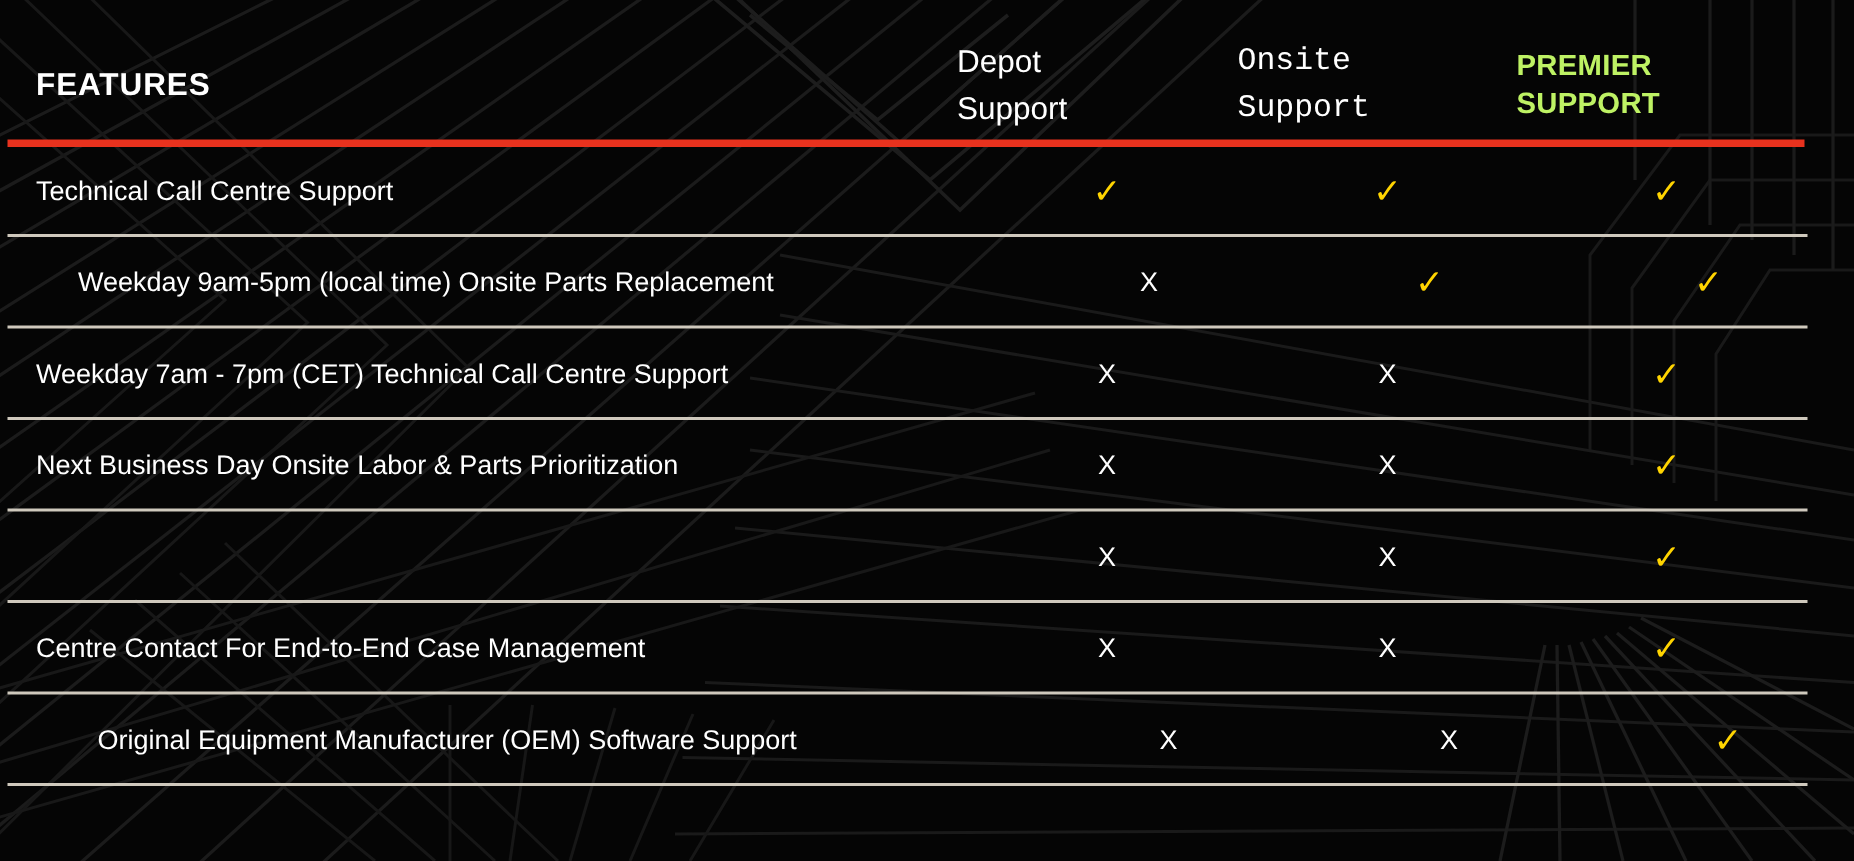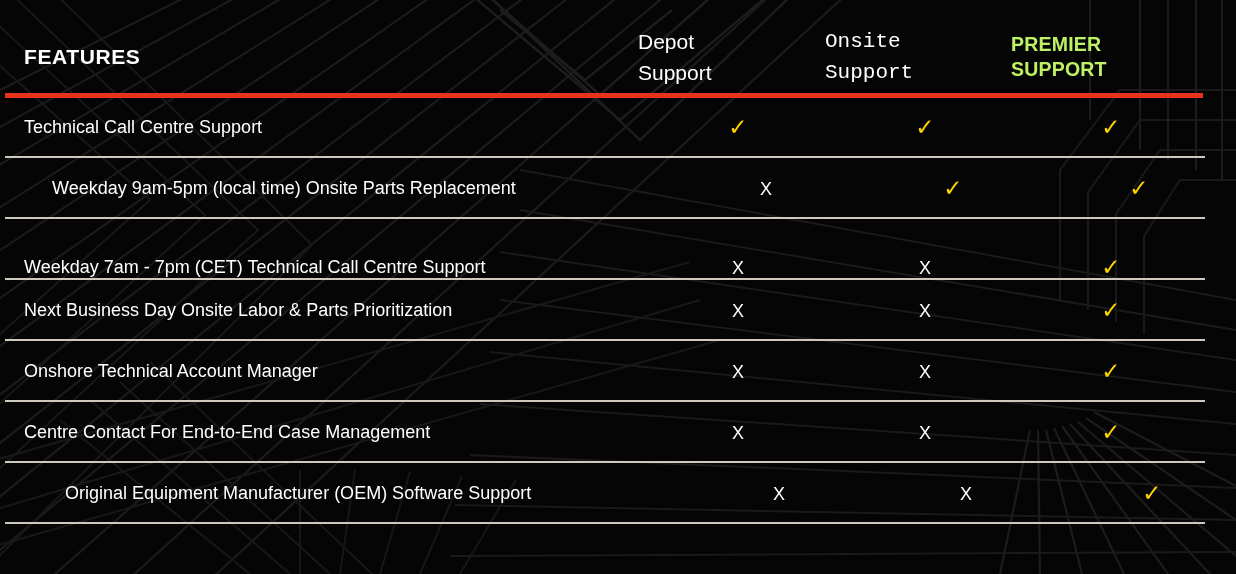--- a/index.html
+++ b/index.html
@@ -249,36 +249,35 @@
           <div class="cell c3"><span class="mark-yes">✓</span></div>
         </div>
         <div class="row-sep" style="top: 156px;"></div>
         <div class="row" style="top: 158px; margin-left: 28px;">
           <div class="row-label">Weekday 9am-5pm (local time) Onsite Parts Replacement</div>
           <div class="cell c1"><span class="mark-no">X</span></div>
           <div class="cell c2"><span class="mark-yes">✓</span></div>
           <div class="cell c3"><span class="mark-yes">✓</span></div>
         </div>
         <div class="row-sep" style="top: 217px;"></div>
-        <div class="row" style="top: 237px;">
+        <div class="row" style="top: 219px;">
           <div class="row-label">Weekday 7am - 7pm (CET) Technical Call Centre Support</div>
           <div class="cell c1"><span class="mark-no">X</span></div>
           <div class="cell c2"><span class="mark-no">X</span></div>
           <div class="cell c3"><span class="mark-yes">✓</span></div>
         </div>
         <div class="row-sep" style="top: 278px;"></div>
         <div class="row" style="top: 280px;">
           <div class="row-label">Next Business Day Onsite Labor &amp; Parts Prioritization</div>
           <div class="cell c1"><span class="mark-no">X</span></div>
           <div class="cell c2"><span class="mark-no">X</span></div>
           <div class="cell c3"><span class="mark-yes">✓</span></div>
         </div>
         <div class="row-sep" style="top: 339px;"></div>
         <div class="row" style="top: 341px;">
-          <div class="row-label">Onshore Technical Account Manager</div>
           <div class="cell c1"><span class="mark-no">X</span></div>
           <div class="cell c2"><span class="mark-no">X</span></div>
           <div class="cell c3"><span class="mark-yes">✓</span></div>
         </div>
         <div class="row-sep" style="top: 400px;"></div>
         <div class="row" style="top: 402px;">
           <div class="row-label">Centre Contact For End-to-End Case Management</div>
           <div class="cell c1"><span class="mark-no">X</span></div>
           <div class="cell c2"><span class="mark-no">X</span></div>
           <div class="cell c3"><span class="mark-yes">✓</span></div>

